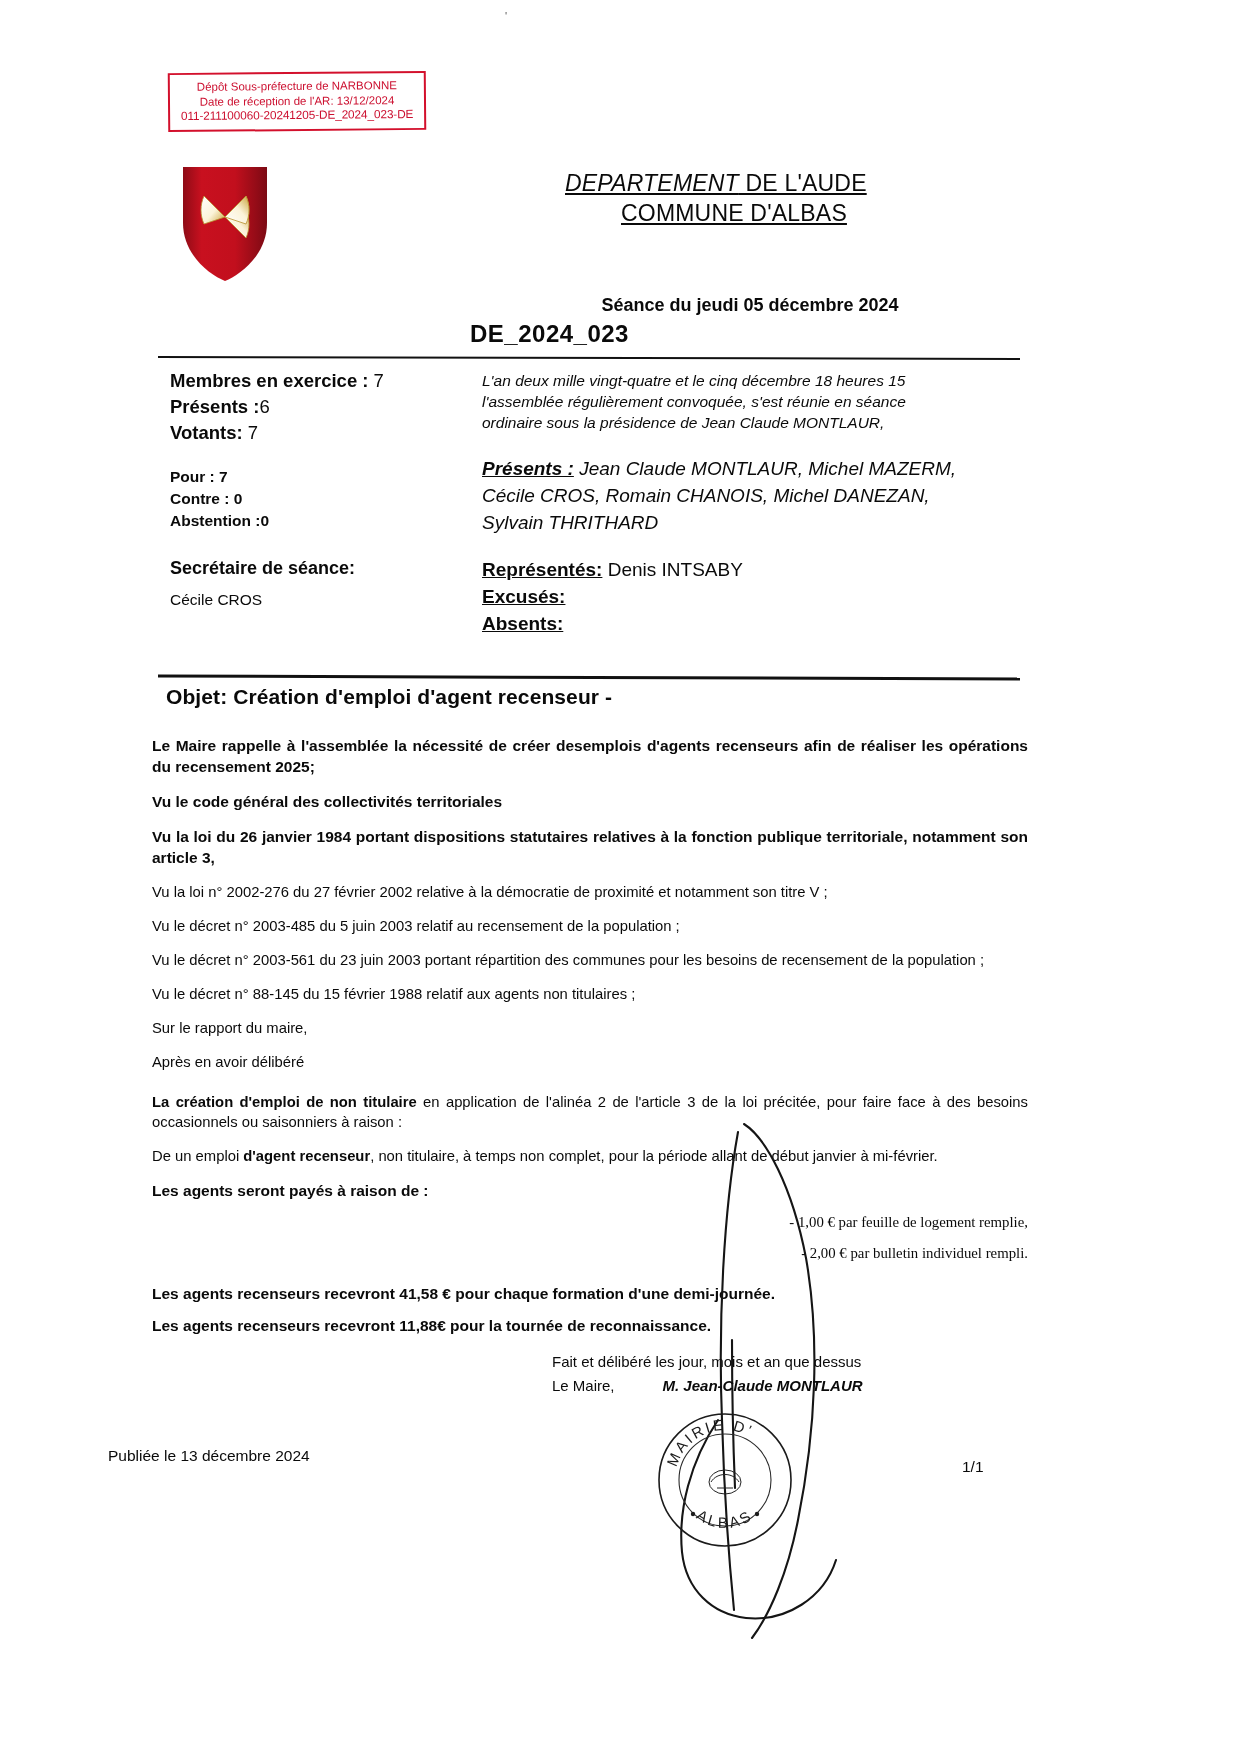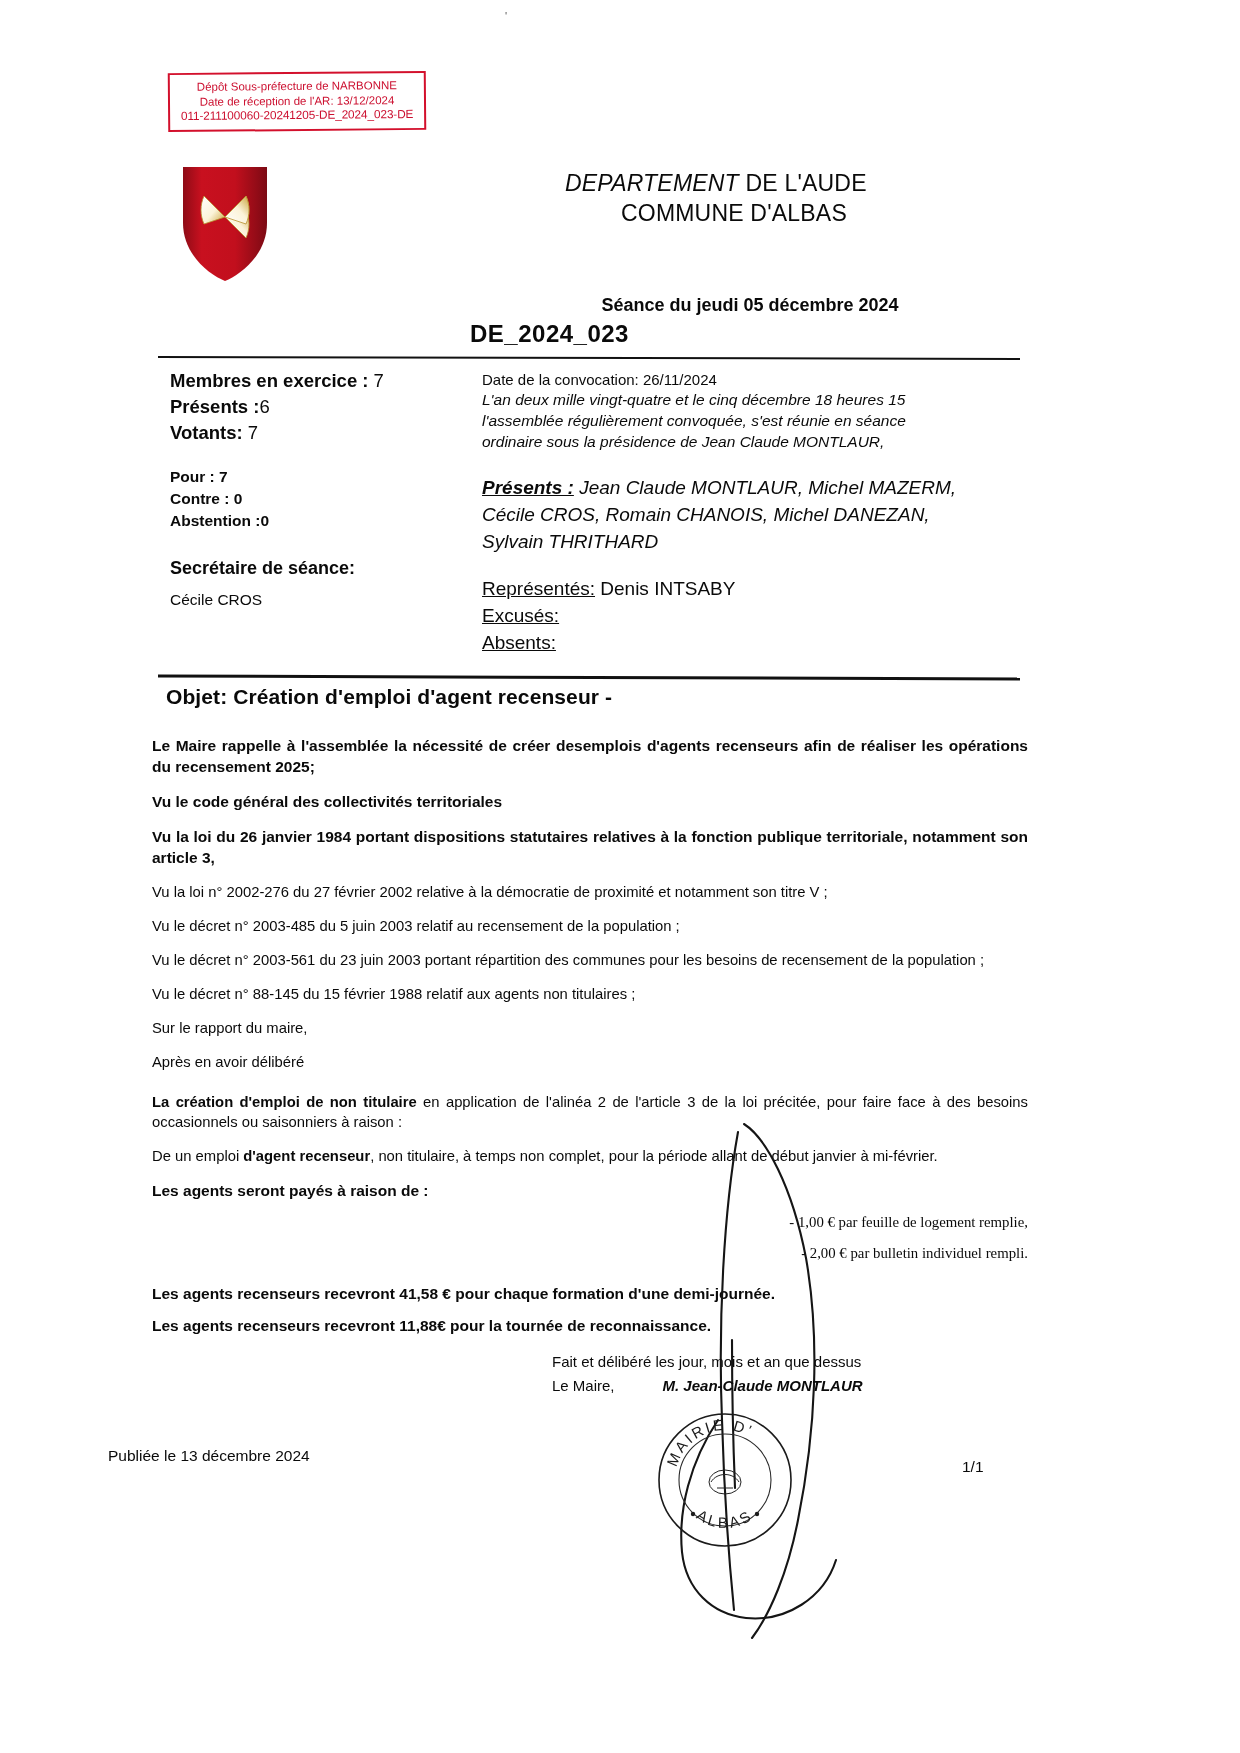--- a/index.html
+++ b/index.html
@@ -30,21 +30,21 @@
     font-family:"Liberation Sans", sans-serif;
   }
   .stamp .ln3{font-size:11.8px;letter-spacing:-0.1px;}
 
   
   .arms{position:absolute;left:180px;top:165px;width:90px;height:118px;}
 
   
   .dept{
     position:absolute;left:565px;top:168px;width:430px;
-    font-size:23px;line-height:30px;font-weight:400;letter-spacing:.2px;
+    font-size:23px;line-height:30px;font-weight:400;letter-spacing:.2px;text-decoration:underline;
   }
   .dept .it{font-style:italic;}
   .dept .l2{display:block;padding-left:56px;}
 
   .seance{
     position:absolute;left:470px;top:295px;width:560px;
     text-align:center;font-weight:bold;font-size:18px;
   }
   .decnum{
     position:absolute;left:470px;top:320px;width:560px;
@@ -63,21 +63,21 @@
   .lcol .sec{font-size:18px;font-weight:bold;margin-top:26px;}
   .lcol .secname{font-size:15.5px;margin-top:12px;}
 
   
   .rcol{position:absolute;left:482px;top:370px;width:500px;}
   .rcol .conv{font-size:15px;line-height:19px;}
   .rcol .ital{font-style:italic;font-size:15.5px;line-height:21px;}
   .rcol .names{font-size:19px;line-height:27px;margin-top:22px;font-style:italic;}
   .rcol .names b{font-weight:bold;text-decoration:underline;}
   .rcol .rep{font-size:19px;line-height:27px;margin-top:20px;}
-  .rcol .rep b{font-weight:normal;text-decoration:underline;}
+  .rcol .rep b{font-weight:bold;text-decoration:underline;}
 
   
   .objet{
     position:absolute;left:166px;top:685px;
     font-size:21px;font-weight:bold;letter-spacing:.1px;
   }
 
   
   .body{position:absolute;left:152px;top:735px;width:876px;}
   .p{margin-bottom:14px;text-align:justify;}
@@ -160,21 +160,20 @@
     <div class="mid">
       <div>Pour : 7</div>
       <div>Contre : 0</div>
       <div>Abstention :0</div>
     </div>
     <div class="sec">Secrétaire de séance:</div>
     <div class="secname">Cécile CROS</div>
   </div>
 
   <div class="rcol">
-    <div class="conv">Date de la convocation: 26/11/2024</div>
     <div class="ital">L'an deux mille vingt-quatre et le cinq décembre 18 heures 15</div>
     <div class="ital">l'assemblée régulièrement convoquée, s'est réunie en séance</div>
     <div class="ital">ordinaire sous la présidence de Jean Claude MONTLAUR,</div>
 
     <div class="names">
       <b>Présents :</b><span> Jean Claude MONTLAUR, Michel MAZERM, Cécile CROS, Romain CHANOIS, Michel DANEZAN, Sylvain THRITHARD</span>
     </div>
 
     <div class="rep">
       <b>Représentés:</b><span> Denis INTSABY</span>

